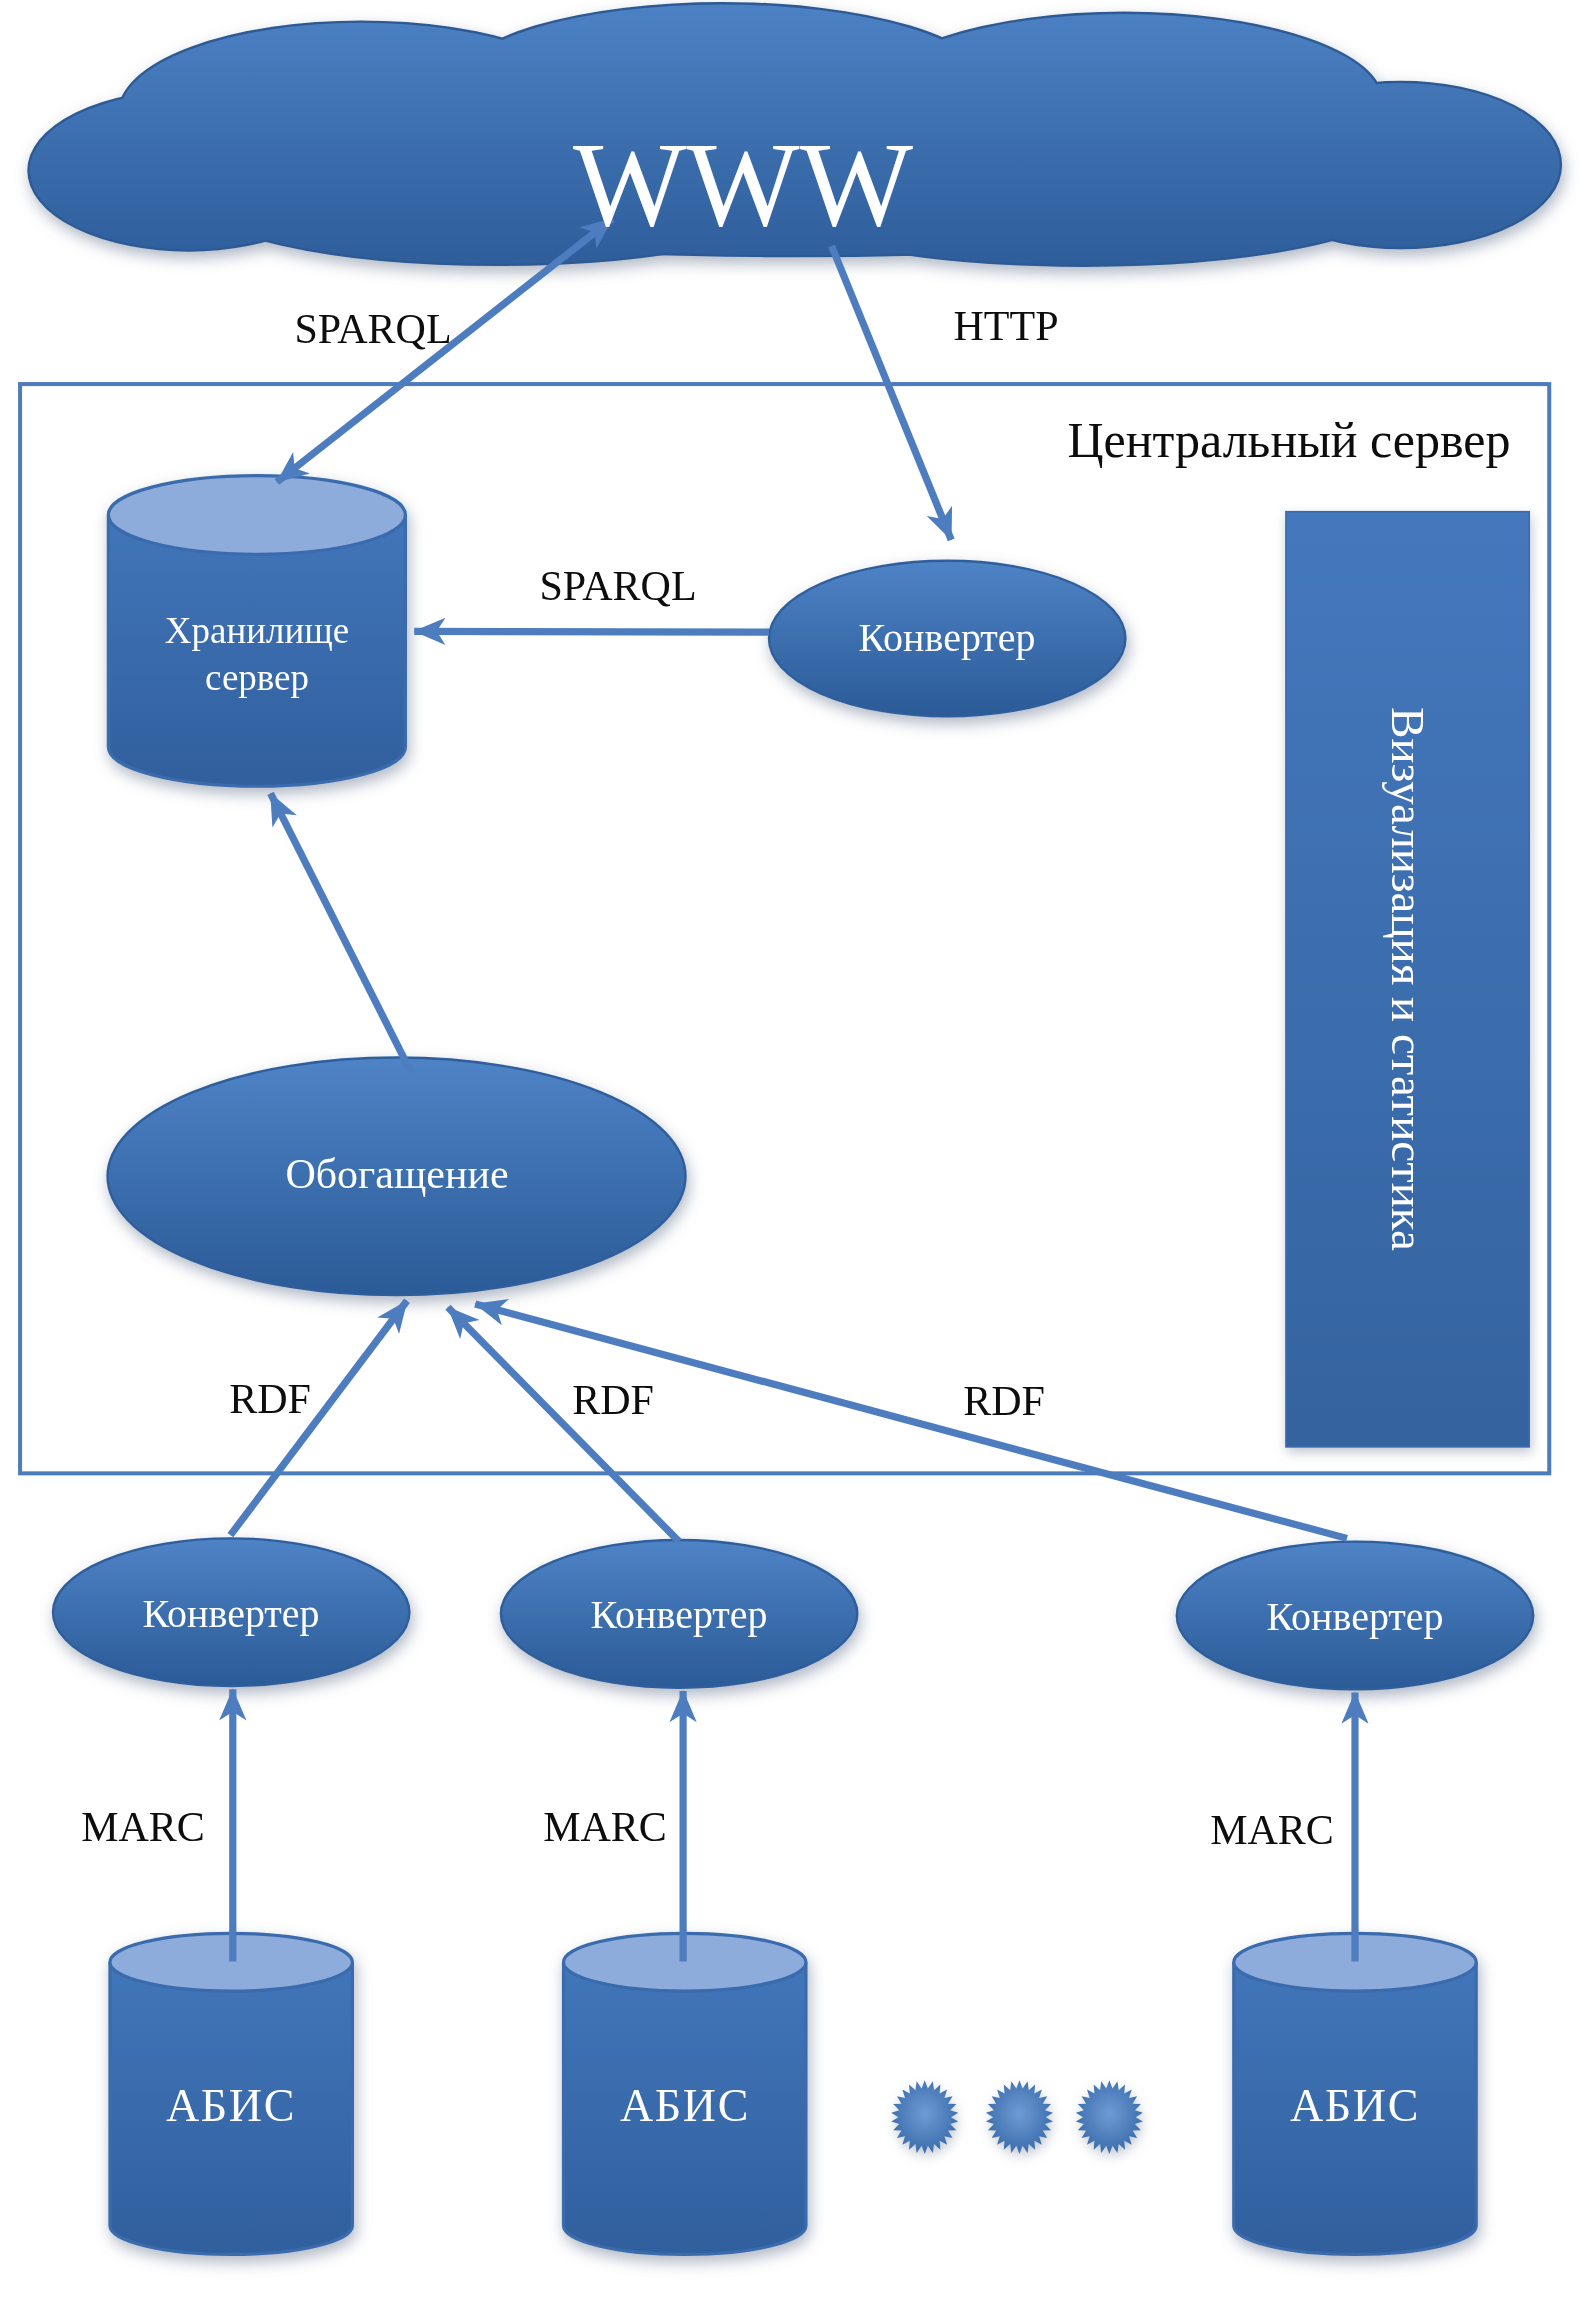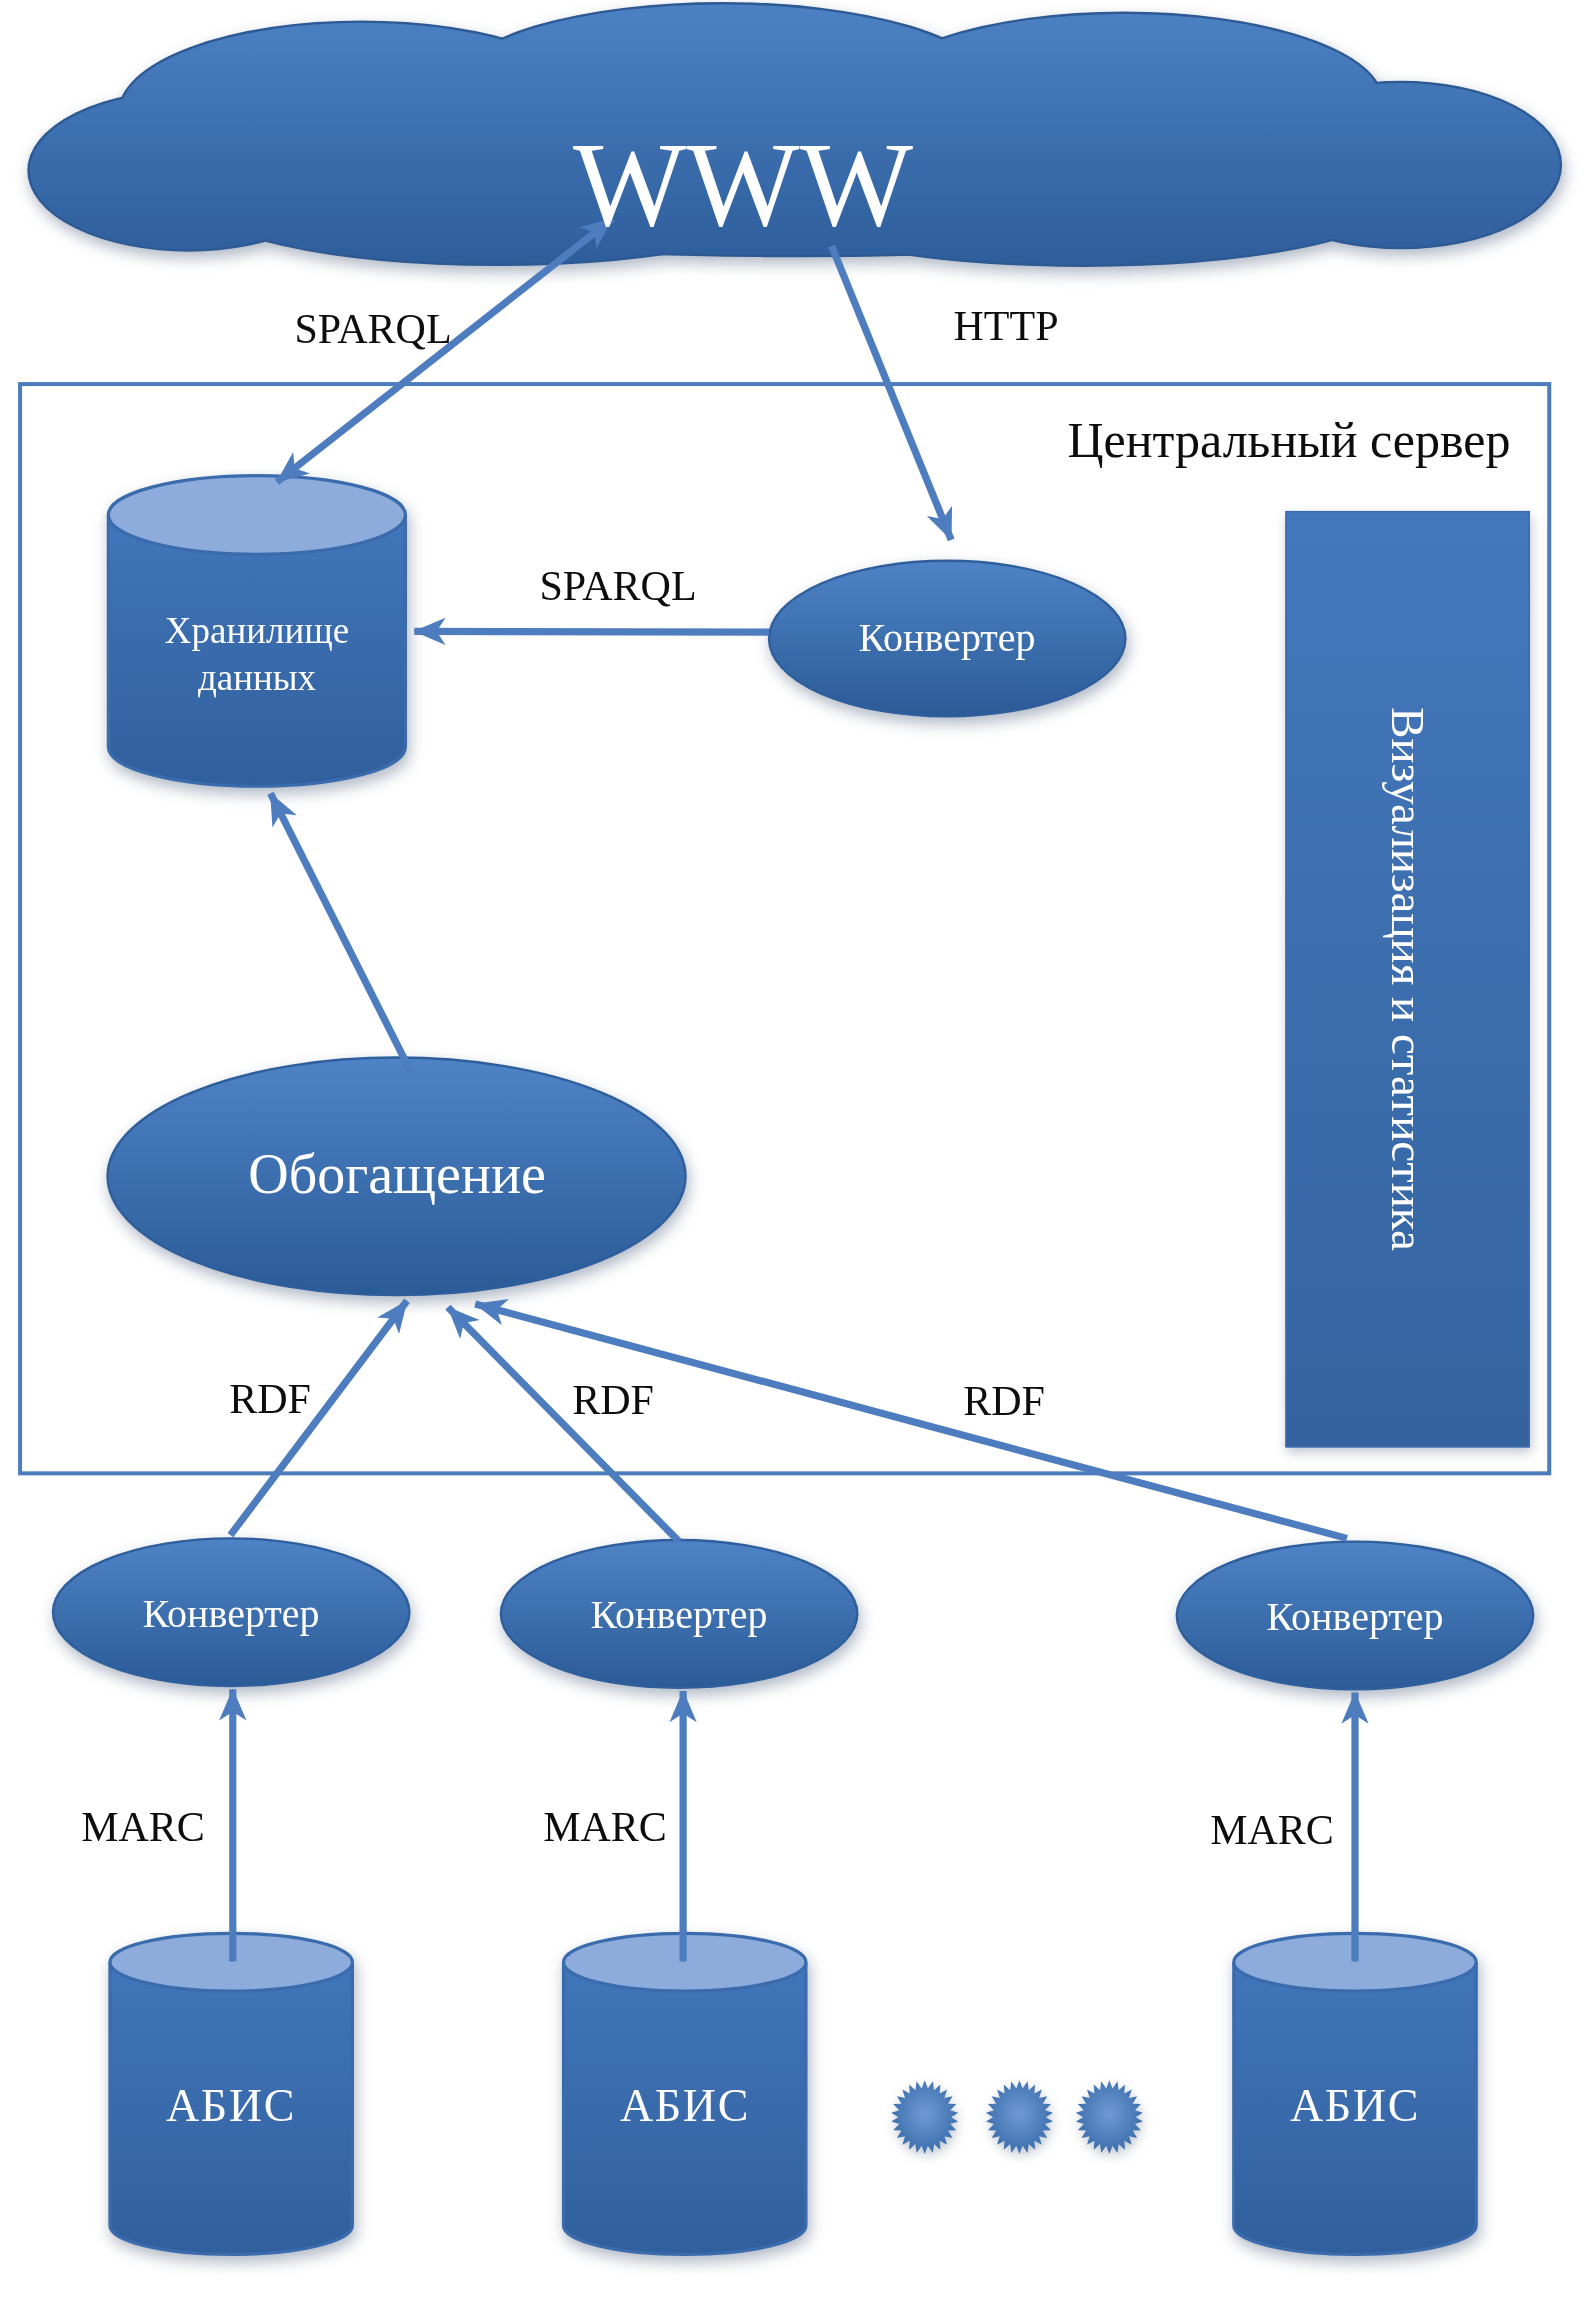--- a/index.html
+++ b/index.html
@@ -18,21 +18,21 @@
   .box-border{fill:none;stroke:var(--box-border,#4D7CBD);stroke-width:5;}
   .node-outline{stroke:var(--outline,#3A6BAD);stroke-width:4;}
   .lbl{position:absolute;transform:translate(-50%,-50%);white-space:nowrap;line-height:1.05;text-align:center;}
   .lbl-black{color:var(--label-text,#0D0D0D);}
   .lbl-white{color:var(--shape-label-text,#ffffff);}
   .f-www{font-size:120px;}
   .f-proto{font-size:42px;}
   .f-title{font-size:50px;}
   .f-node{font-size:40px;}
   .f-storage{font-size:37px;white-space:pre-line;line-height:1.28;}
-  .f-enrich{font-size:56px;text-align:right;}
+  .f-enrich{font-size:42px;text-align:right;}
   .f-abis{font-size:46px;letter-spacing:1.6px;}
   .f-vis{font-size:47px;}
   .rot90{transform:translate(-50%,-50%) rotate(90deg);}
 </style>
 </head>
 <body>
 
 <div class="canvas">
 
   <svg class="diagram-svg" viewBox="0 0 1987 2888">
@@ -152,21 +152,21 @@
   <div class="lbl lbl-white f-www" style="left:743px;top:157px;margin-top:28px;">WWW</div>
 
   <div class="lbl lbl-black f-proto" style="left:373px;top:329px;">SPARQL</div>
   <div class="lbl lbl-black f-proto" style="left:1006px;top:326px;">HTTP</div>
 
   <div class="lbl lbl-black f-title" style="left:1252px;top:440px;margin-left:37px;">Центральный сервер</div>
 
   <div class="lbl lbl-black f-proto" style="left:618px;top:586px;">SPARQL</div>
 
   <div class="lbl lbl-white f-storage" style="left:257px;top:654px;">Хранилище
-данных</div>
+сервер</div>
 
   <div class="lbl lbl-white f-node" style="left:947px;top:638px;">Конвертер</div>
 
   <div class="lbl lbl-white f-enrich" style="left:397px;top:1174px;">Обогащение</div>
 
   <div class="lbl lbl-white f-vis rot90" style="left:1407px;top:979px;">Визуализация и статистика</div>
 
   <div class="lbl lbl-black f-proto" style="left:270px;top:1399px;">RDF</div>
   <div class="lbl lbl-black f-proto" style="left:613px;top:1400px;">RDF</div>
   <div class="lbl lbl-black f-proto" style="left:1004px;top:1401px;">RDF</div>

